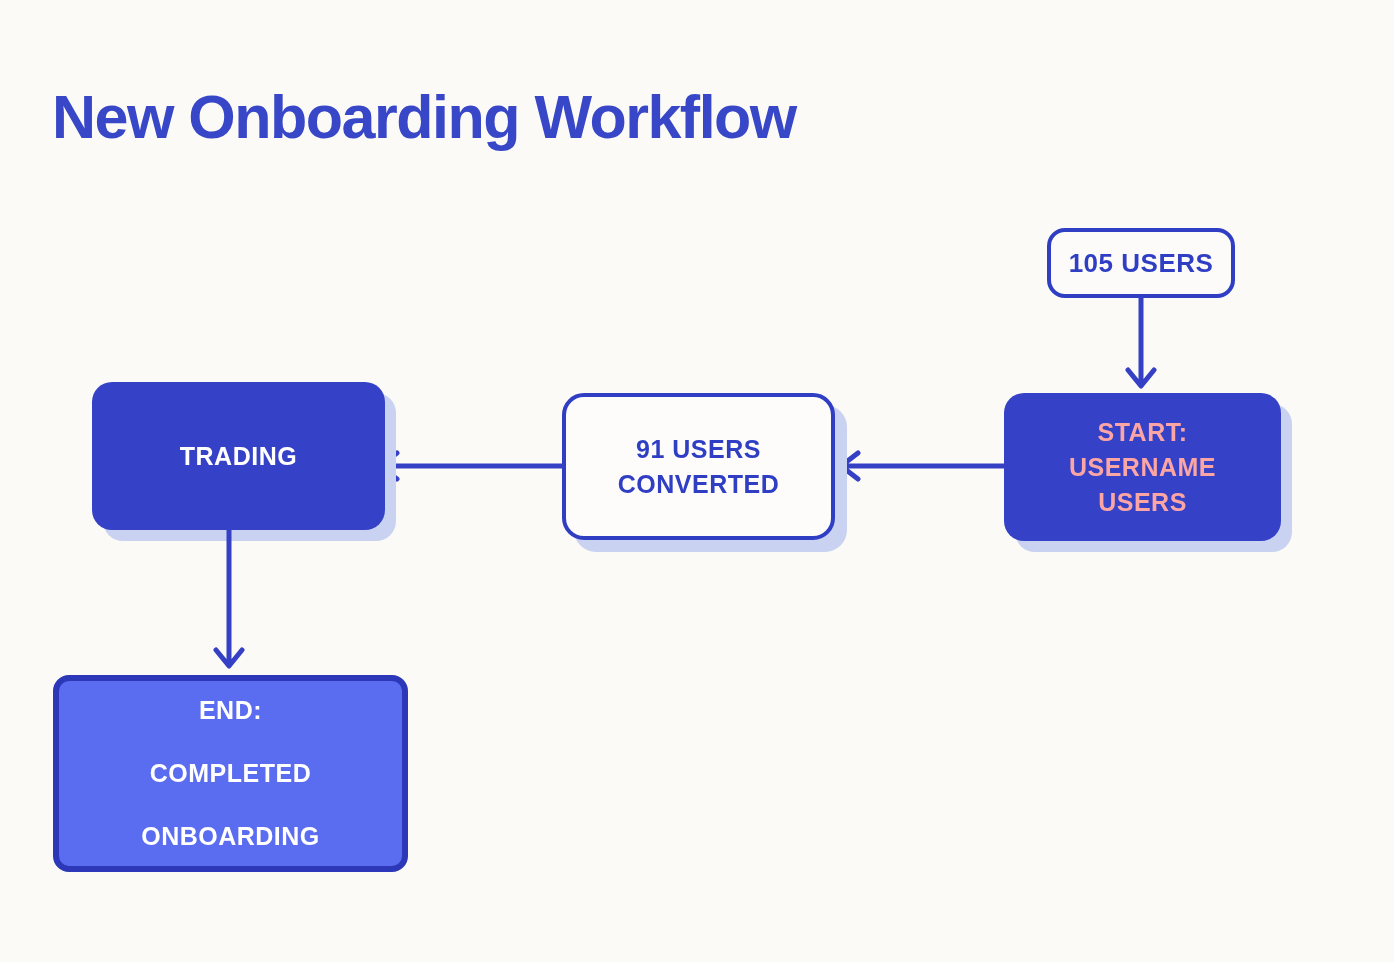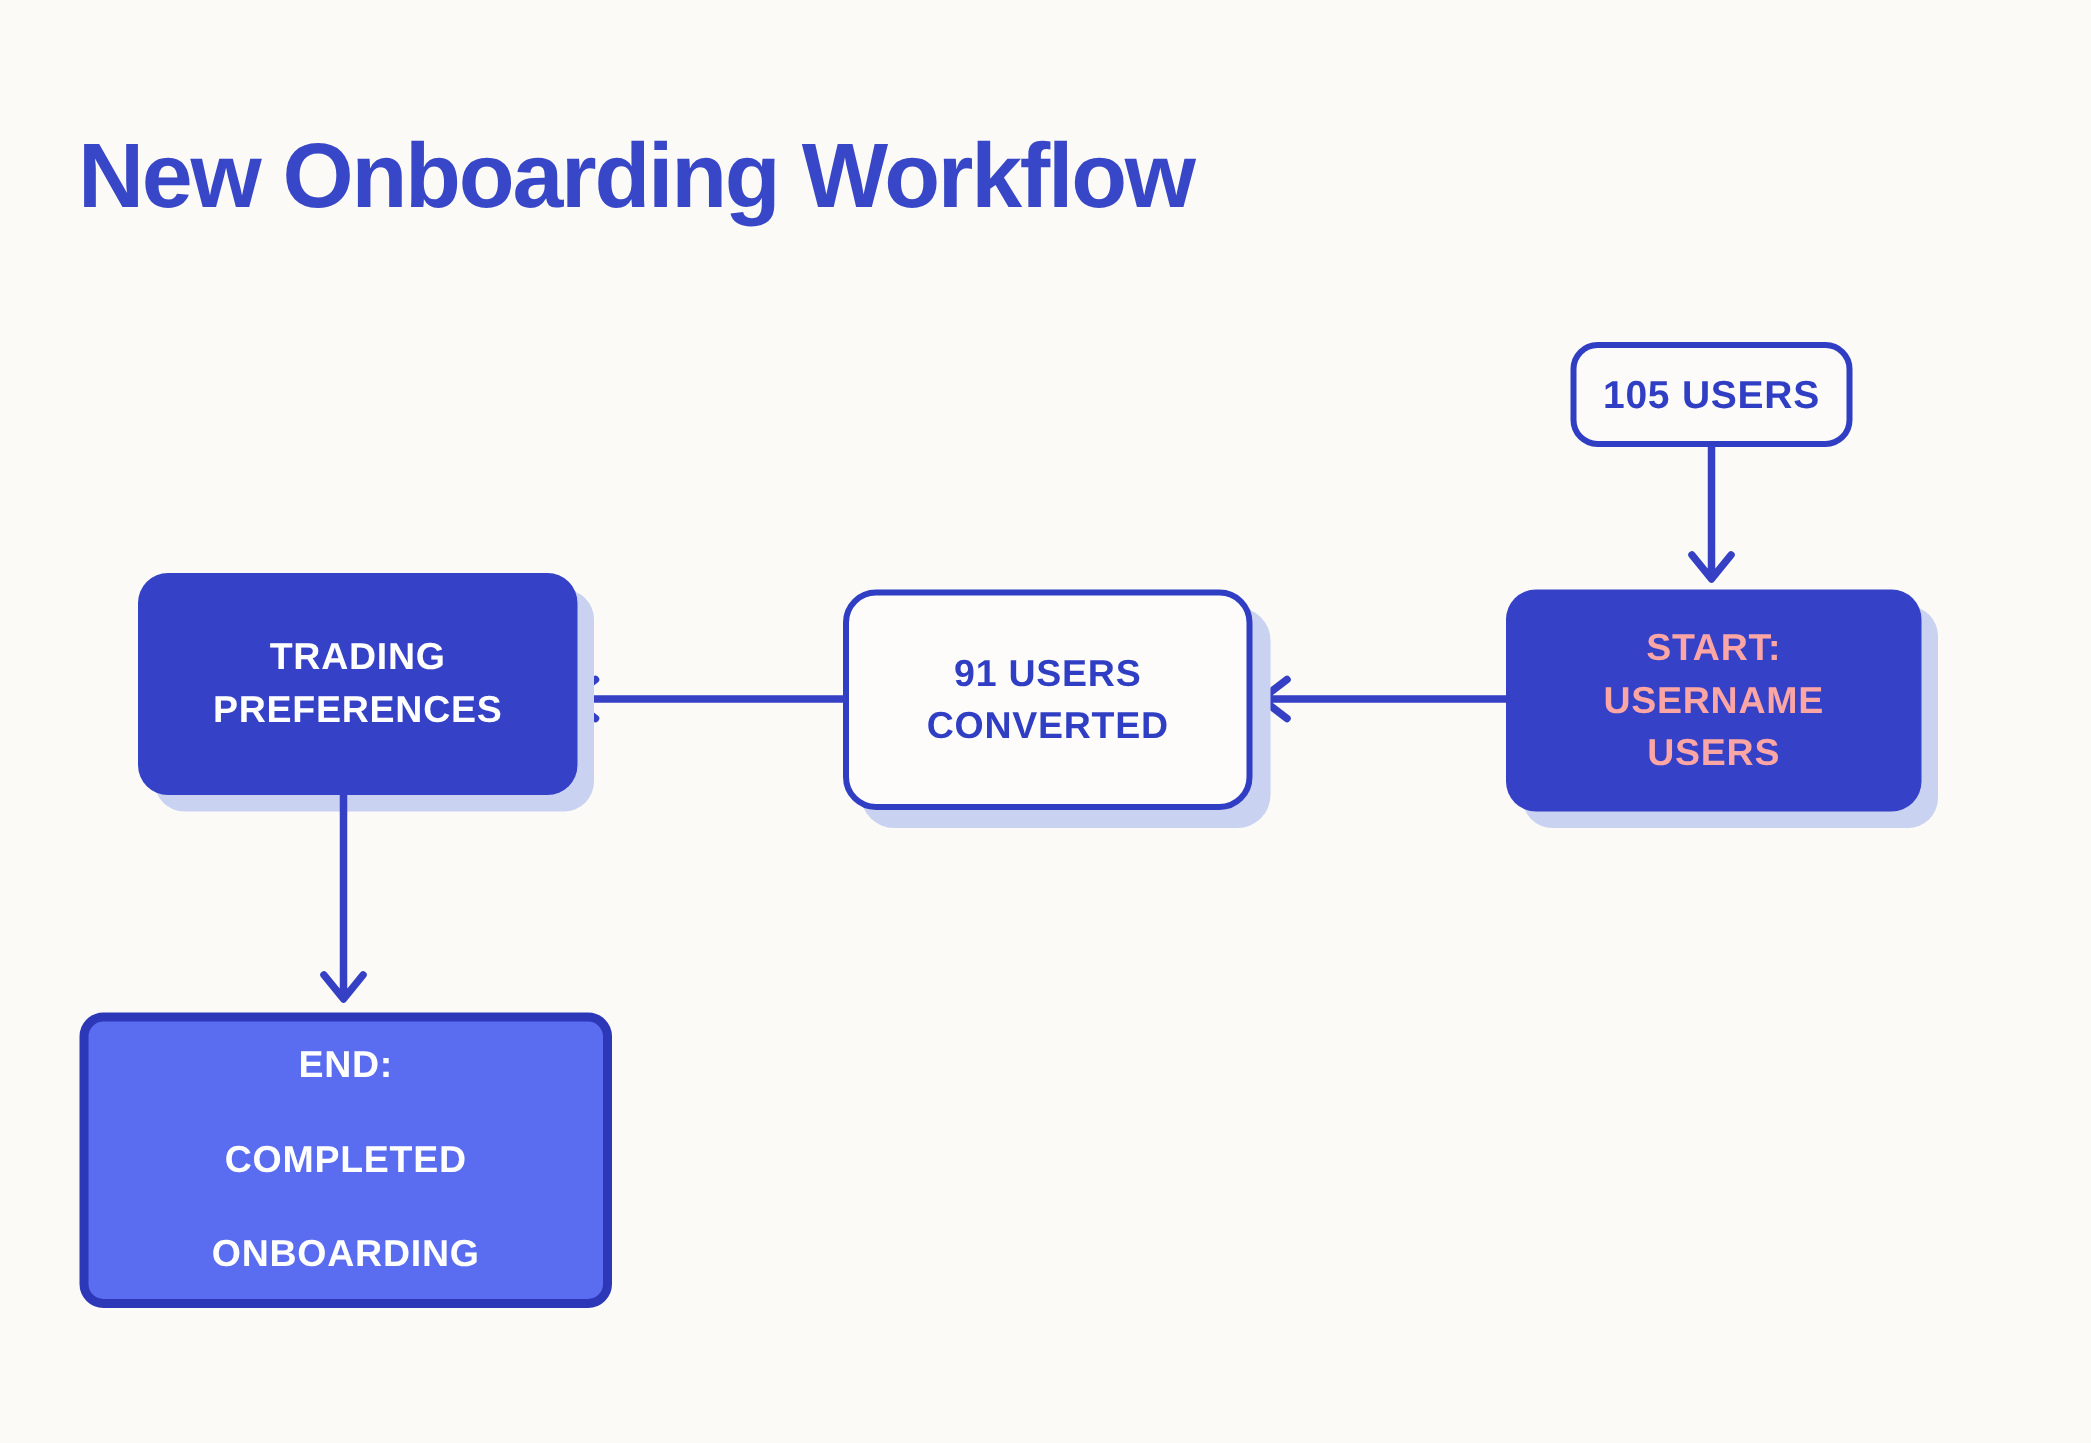--- a/index.html
+++ b/index.html
@@ -110,21 +110,20 @@
   </div>
 
   <div class="arrow" style="left:375px; top:446px;">
     <svg width="189" height="40" viewBox="0 0 189 40">
       <path d="M189 20 H8 M22 7 L5 20 L22 33" fill="none" stroke="#3540c4" stroke-width="5" stroke-linecap="round" stroke-linejoin="round"></path>
     </svg>
   </div>
 
   <div class="node node-trading">
     <span>TRADING</span>
-    <span>PREFERENCES</span>
   </div>
 
   <div class="arrow" style="left:209px; top:530px;">
     <svg width="40" height="145" viewBox="0 0 40 145">
       <path d="M20 0 V133 M7 120 L20 136 L33 120" fill="none" stroke="#3540c4" stroke-width="5" stroke-linecap="round" stroke-linejoin="round"></path>
     </svg>
   </div>
 
   <div class="node node-end">
     <span>END:</span>

